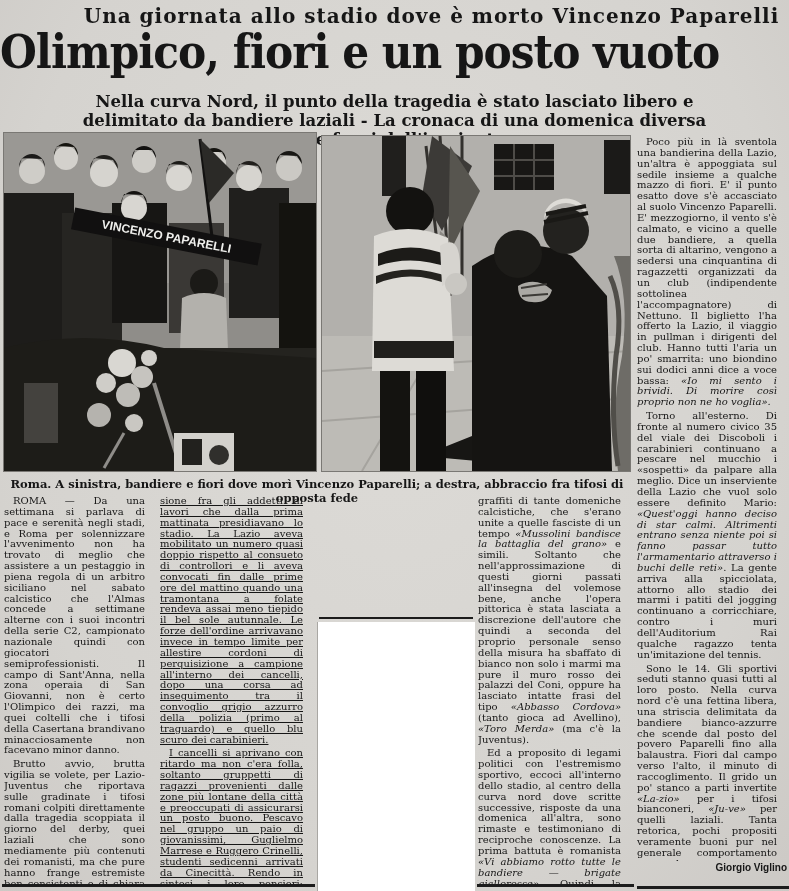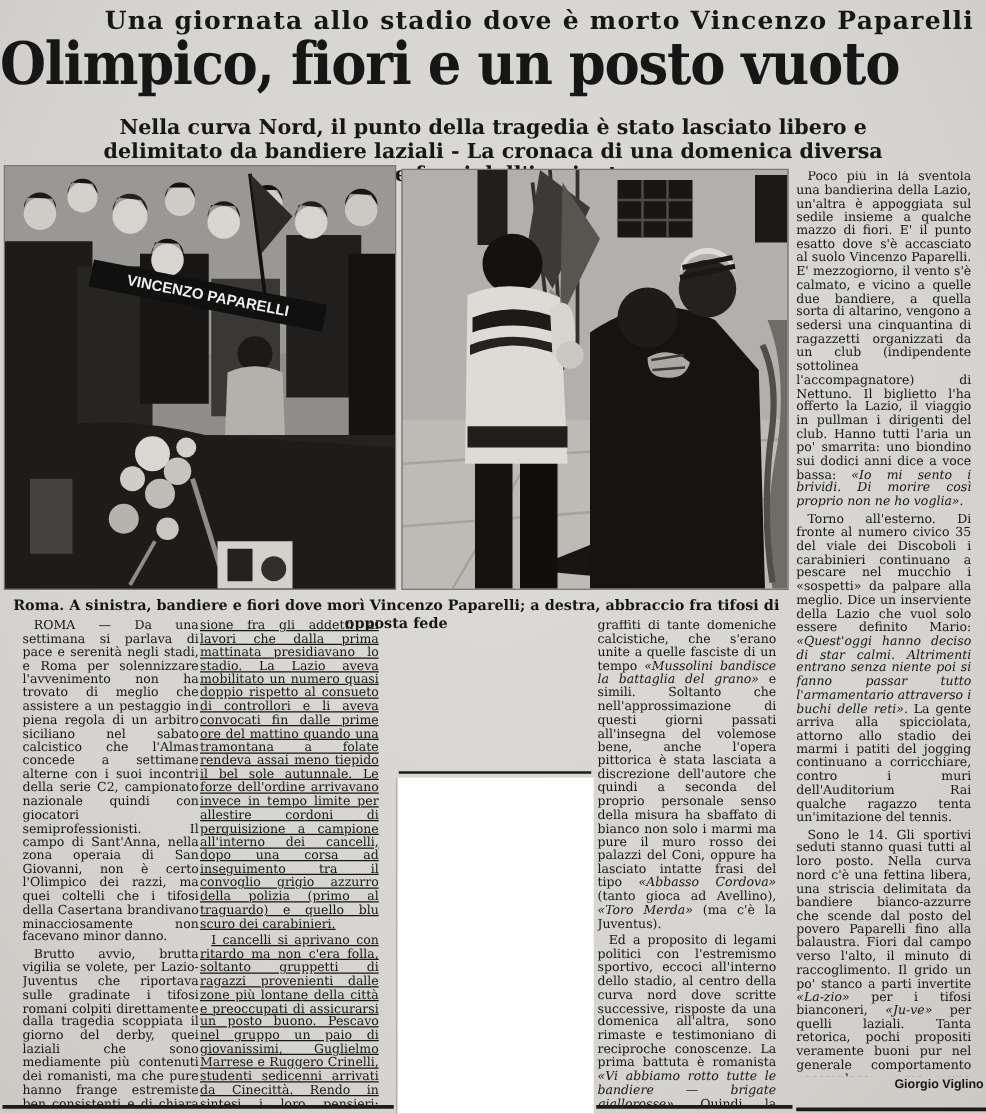--- a/index.html
+++ b/index.html
@@ -32,21 +32,21 @@
     text-align:center;font-size:11.5px;font-weight:bold;
   }
   .col{
     position:absolute;top:496px;
     font-size:10px;line-height:10.85px;text-align:justify;
     overflow:hidden;
   }
   .col p{margin:0 12px 3px 0;}
   .col p.indent{text-indent:9px;}
   .it{font-style:italic;}
-  .col1{left:18px;width:153px;height:388px;}
+  .col1{left:4px;width:153px;height:388px;}
   .col2{left:160px;width:155px;height:388px;text-decoration:underline;}
   .col3{left:319px;width:154px;height:120px;}
   .col4{left:478px;width:155px;height:388px;}
   .col5{left:637px;top:137px;width:152px;height:724px;}
   .col3-rule{position:absolute;left:319px;top:617px;width:154px;height:2px;background:#1c1c1c;}
   .white-box{position:absolute;left:318px;top:622px;width:157px;height:269px;background:#ffffff;box-shadow:-1px 0 0 #a9a7a3;}
   .byline{
     position:absolute;left:637px;top:862px;width:150px;
     text-align:right;font-family:"Liberation Sans", sans-serif;
     font-size:10px;font-weight:bold;

